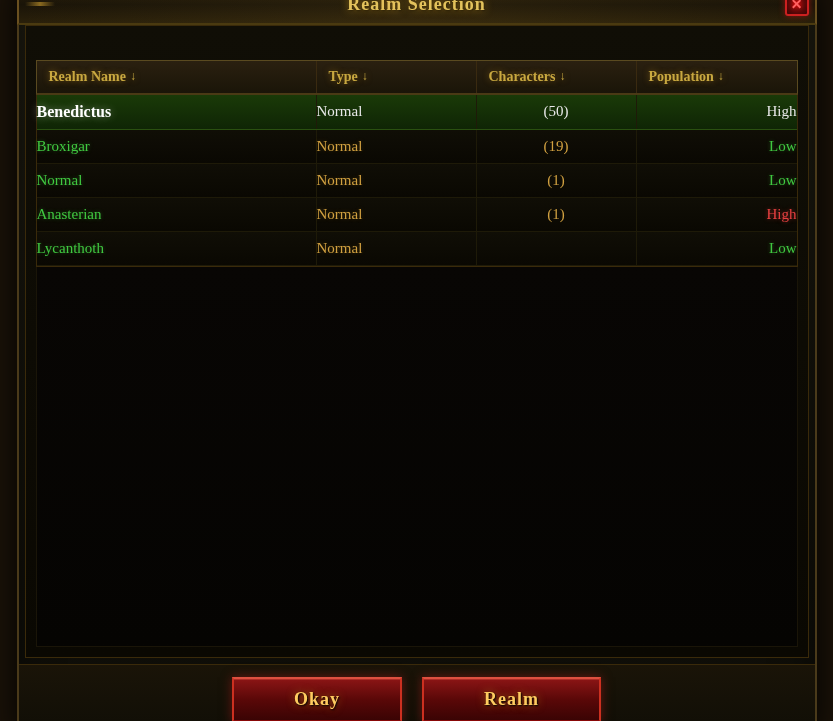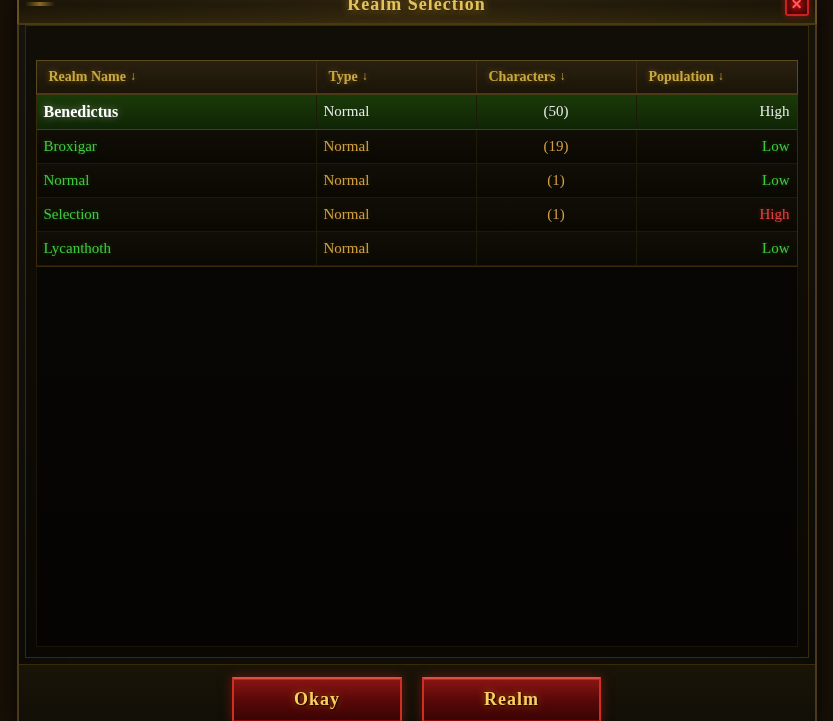--- a/index.html
+++ b/index.html
@@ -137,21 +137,21 @@
     .table-row.selected {
       background: linear-gradient(180deg, #1a3a08 0%, #0f2505 100%);
       border-bottom: 1px solid #2a5010;
     }
 
     .table-row:not(.selected) {
       background: linear-gradient(180deg, #100e06 0%, #0a0802 100%);
     }
 
     .table-cell {
-      padding: 8px 7px;
+      padding: 8px 0;
       font-size: 15px;
       border-right: 1px solid #1e1a08;
     }
 
     .table-cell:last-child {
       border-right: none;
     }
 
     .realm-name-selected {
       color: #ffffff;
@@ -282,21 +282,21 @@
         </div>
 
         <div class="table-row">
           <div class="table-cell realm-name-normal">Normal</div>
           <div class="table-cell type-normal">Normal</div>
           <div class="table-cell chars-normal">(1)</div>
           <div class="table-cell pop-low">Low</div>
         </div>
 
         <div class="table-row">
-          <div class="table-cell realm-name-normal">Selection</div>
+          <div class="table-cell realm-name-normal">Anasterian</div>
           <div class="table-cell type-normal">Normal</div>
           <div class="table-cell chars-normal">(1)</div>
           <div class="table-cell pop-high">High</div>
         </div>
 
         <div class="table-row">
           <div class="table-cell realm-name-normal">Lycanthoth</div>
           <div class="table-cell type-normal">Normal</div>
           <div class="table-cell chars-normal"></div>
           <div class="table-cell pop-low">Low</div>

